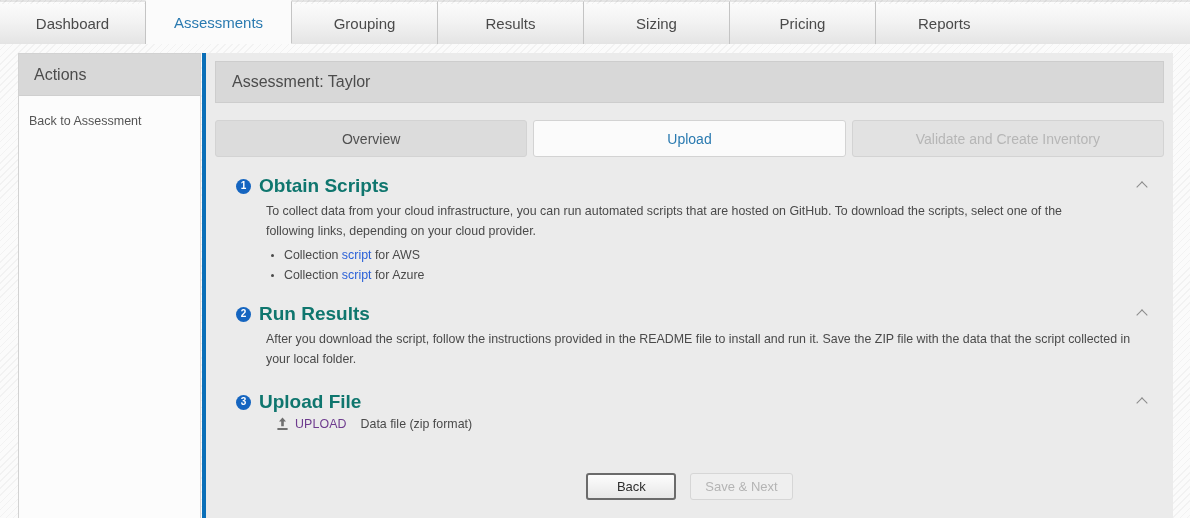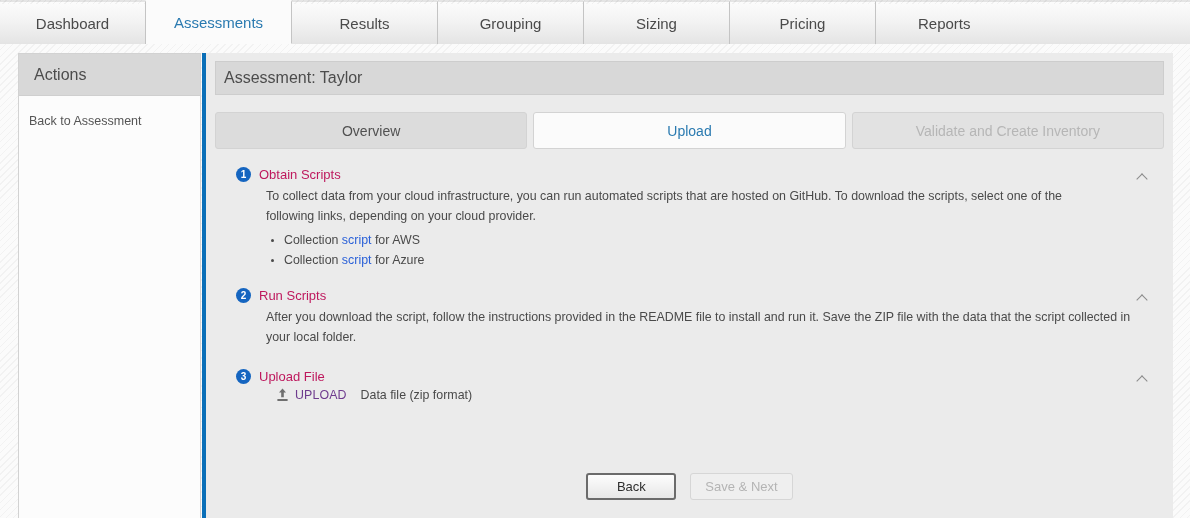--- a/index.html
+++ b/index.html
@@ -111,26 +111,26 @@
   
   #main {
     position: absolute;
     left: 188px; top: 8px;
     width: 967px; height: 465px;
     background: #ebebeb;
   }
 
   #page-title-bar {
     margin: 8px 9px 0 9px;
-    height: 34px;
+    height: 42px;
     background: #d8d8d8;
     border: 1px solid #cdcdcd;
     display: flex;
     align-items: center;
-    padding-left: 8px;
+    padding-left: 16px;
     font-size: 16px;
     color: #4c4c4c;
   }
 
   
   #step-tabs {
     margin: 17px 9px 4px 9px;
     display: flex;
     gap: 6px;
   }
@@ -177,23 +177,23 @@
     color: #fff;
     font-size: 10px;
     font-weight: bold;
     display: flex;
     align-items: center;
     justify-content: center;
     line-height: 1;
     flex: 0 0 auto;
   }
   .step-title {
-    font-size: 13px;
-    font-weight: normal;
-    color: #be185d;
+    font-size: 19px;
+    font-weight: bold;
+    color: #0f766e;
   }
   .chevron {
     position: absolute;
     right: 14px;
     top: 4px;
     width: 14px; height: 10px;
     cursor: pointer;
   }
   .chevron::before {
     content: "";
@@ -291,24 +291,24 @@
 <body>
 
 <div id="topnav">
   <div class="nav-tab">
     <span>Dashboard</span>
   </div>
   <div class="nav-tab active">
     <span>Assessments</span>
   </div>
   <div class="nav-tab">
+    <span>Grouping</span>
+  </div>
+  <div class="nav-tab">
     <span>Results</span>
-  </div>
-  <div class="nav-tab">
-    <span>Grouping</span>
   </div>
   <div class="nav-tab">
     <span>Sizing</span>
   </div>
   <div class="nav-tab">
     <span>Pricing</span>
   </div>
   <div class="nav-tab last">
     <span>Reports</span>
   </div>
@@ -358,21 +358,21 @@
           <ul class="link-list">
             <li><span>Collection </span><a class="inline-link">script</a><span> for AWS</span></li>
             <li><span>Collection </span><a class="inline-link">script</a><span> for Azure</span></li>
           </ul>
         </div>
       </div>
 
       <div class="step-block" style="margin-top:18px;">
         <div class="step-head">
           <span class="num-badge">2</span>
-          <span class="step-title">Run Scripts</span>
+          <span class="step-title">Run Results</span>
         </div>
         <div class="chevron"></div>
         <div class="step-body" style="padding-right:18px;">
           <div class="step-text">After you download the script, follow the instructions provided in the README file to install and run it. Save the ZIP file with the data that the script collected in your local folder.</div>
         </div>
       </div>
 
       <div class="step-block" style="margin-top:22px;">
         <div class="step-head">
           <span class="num-badge">3</span>

